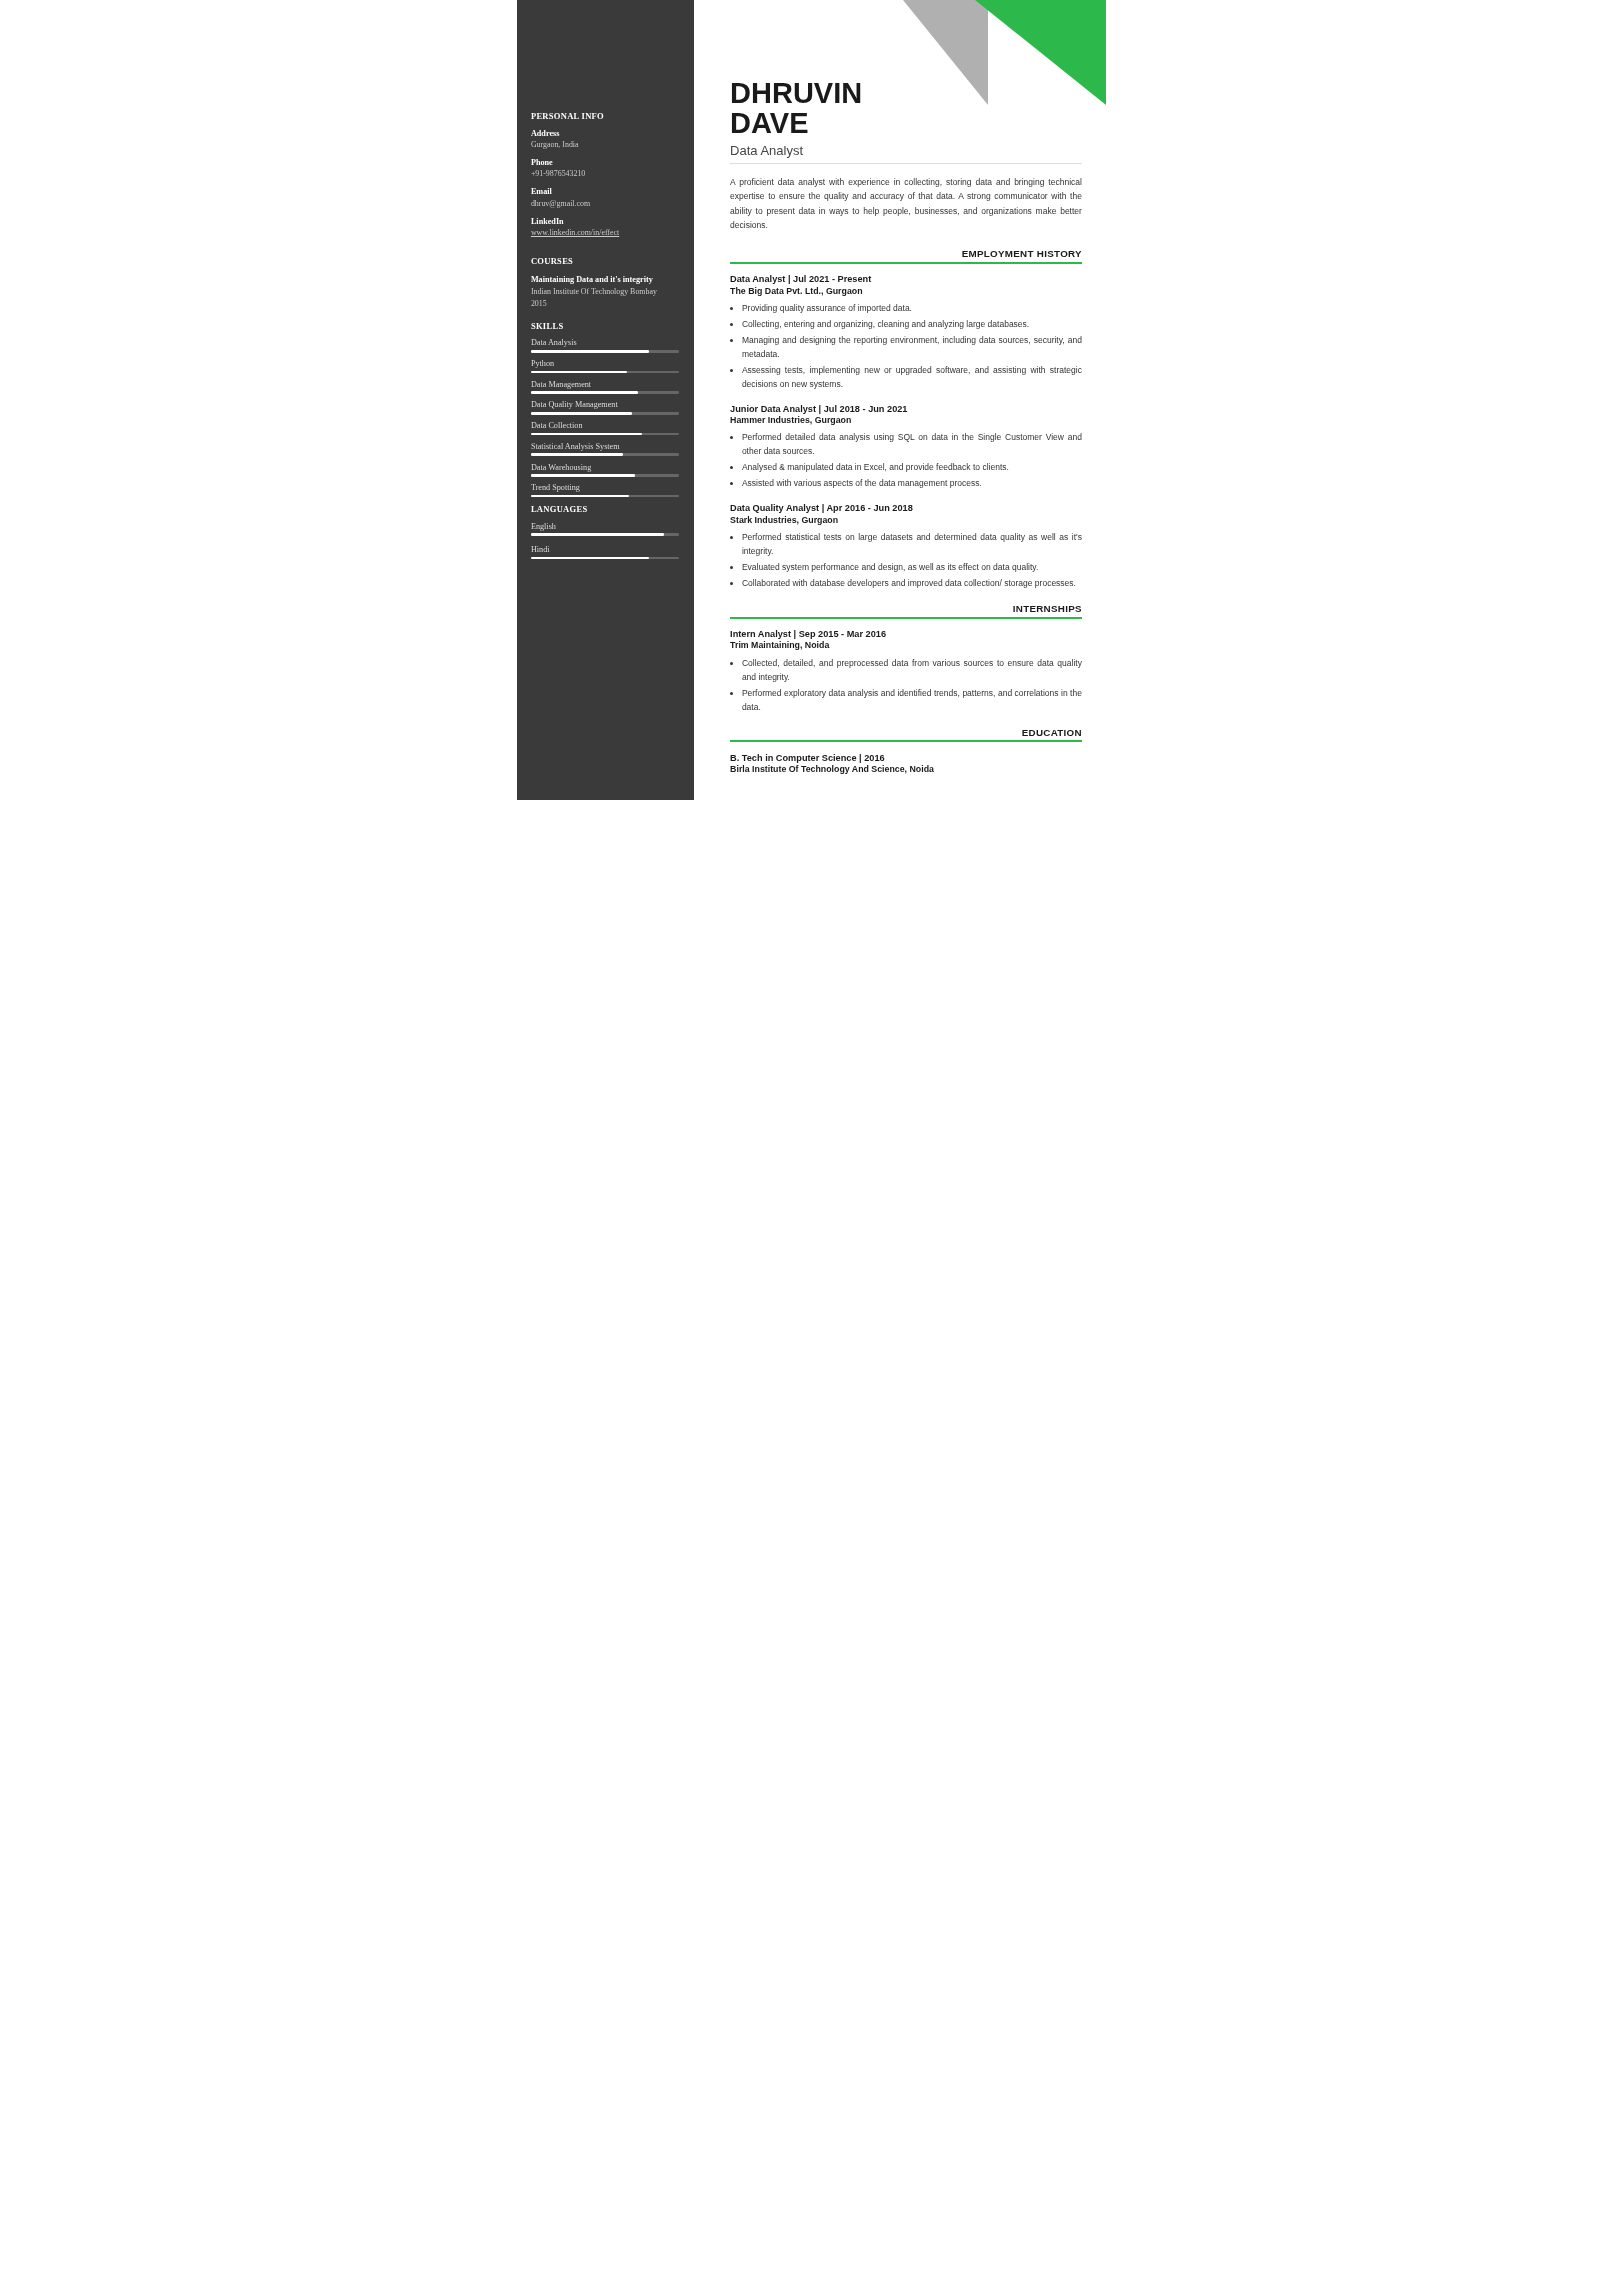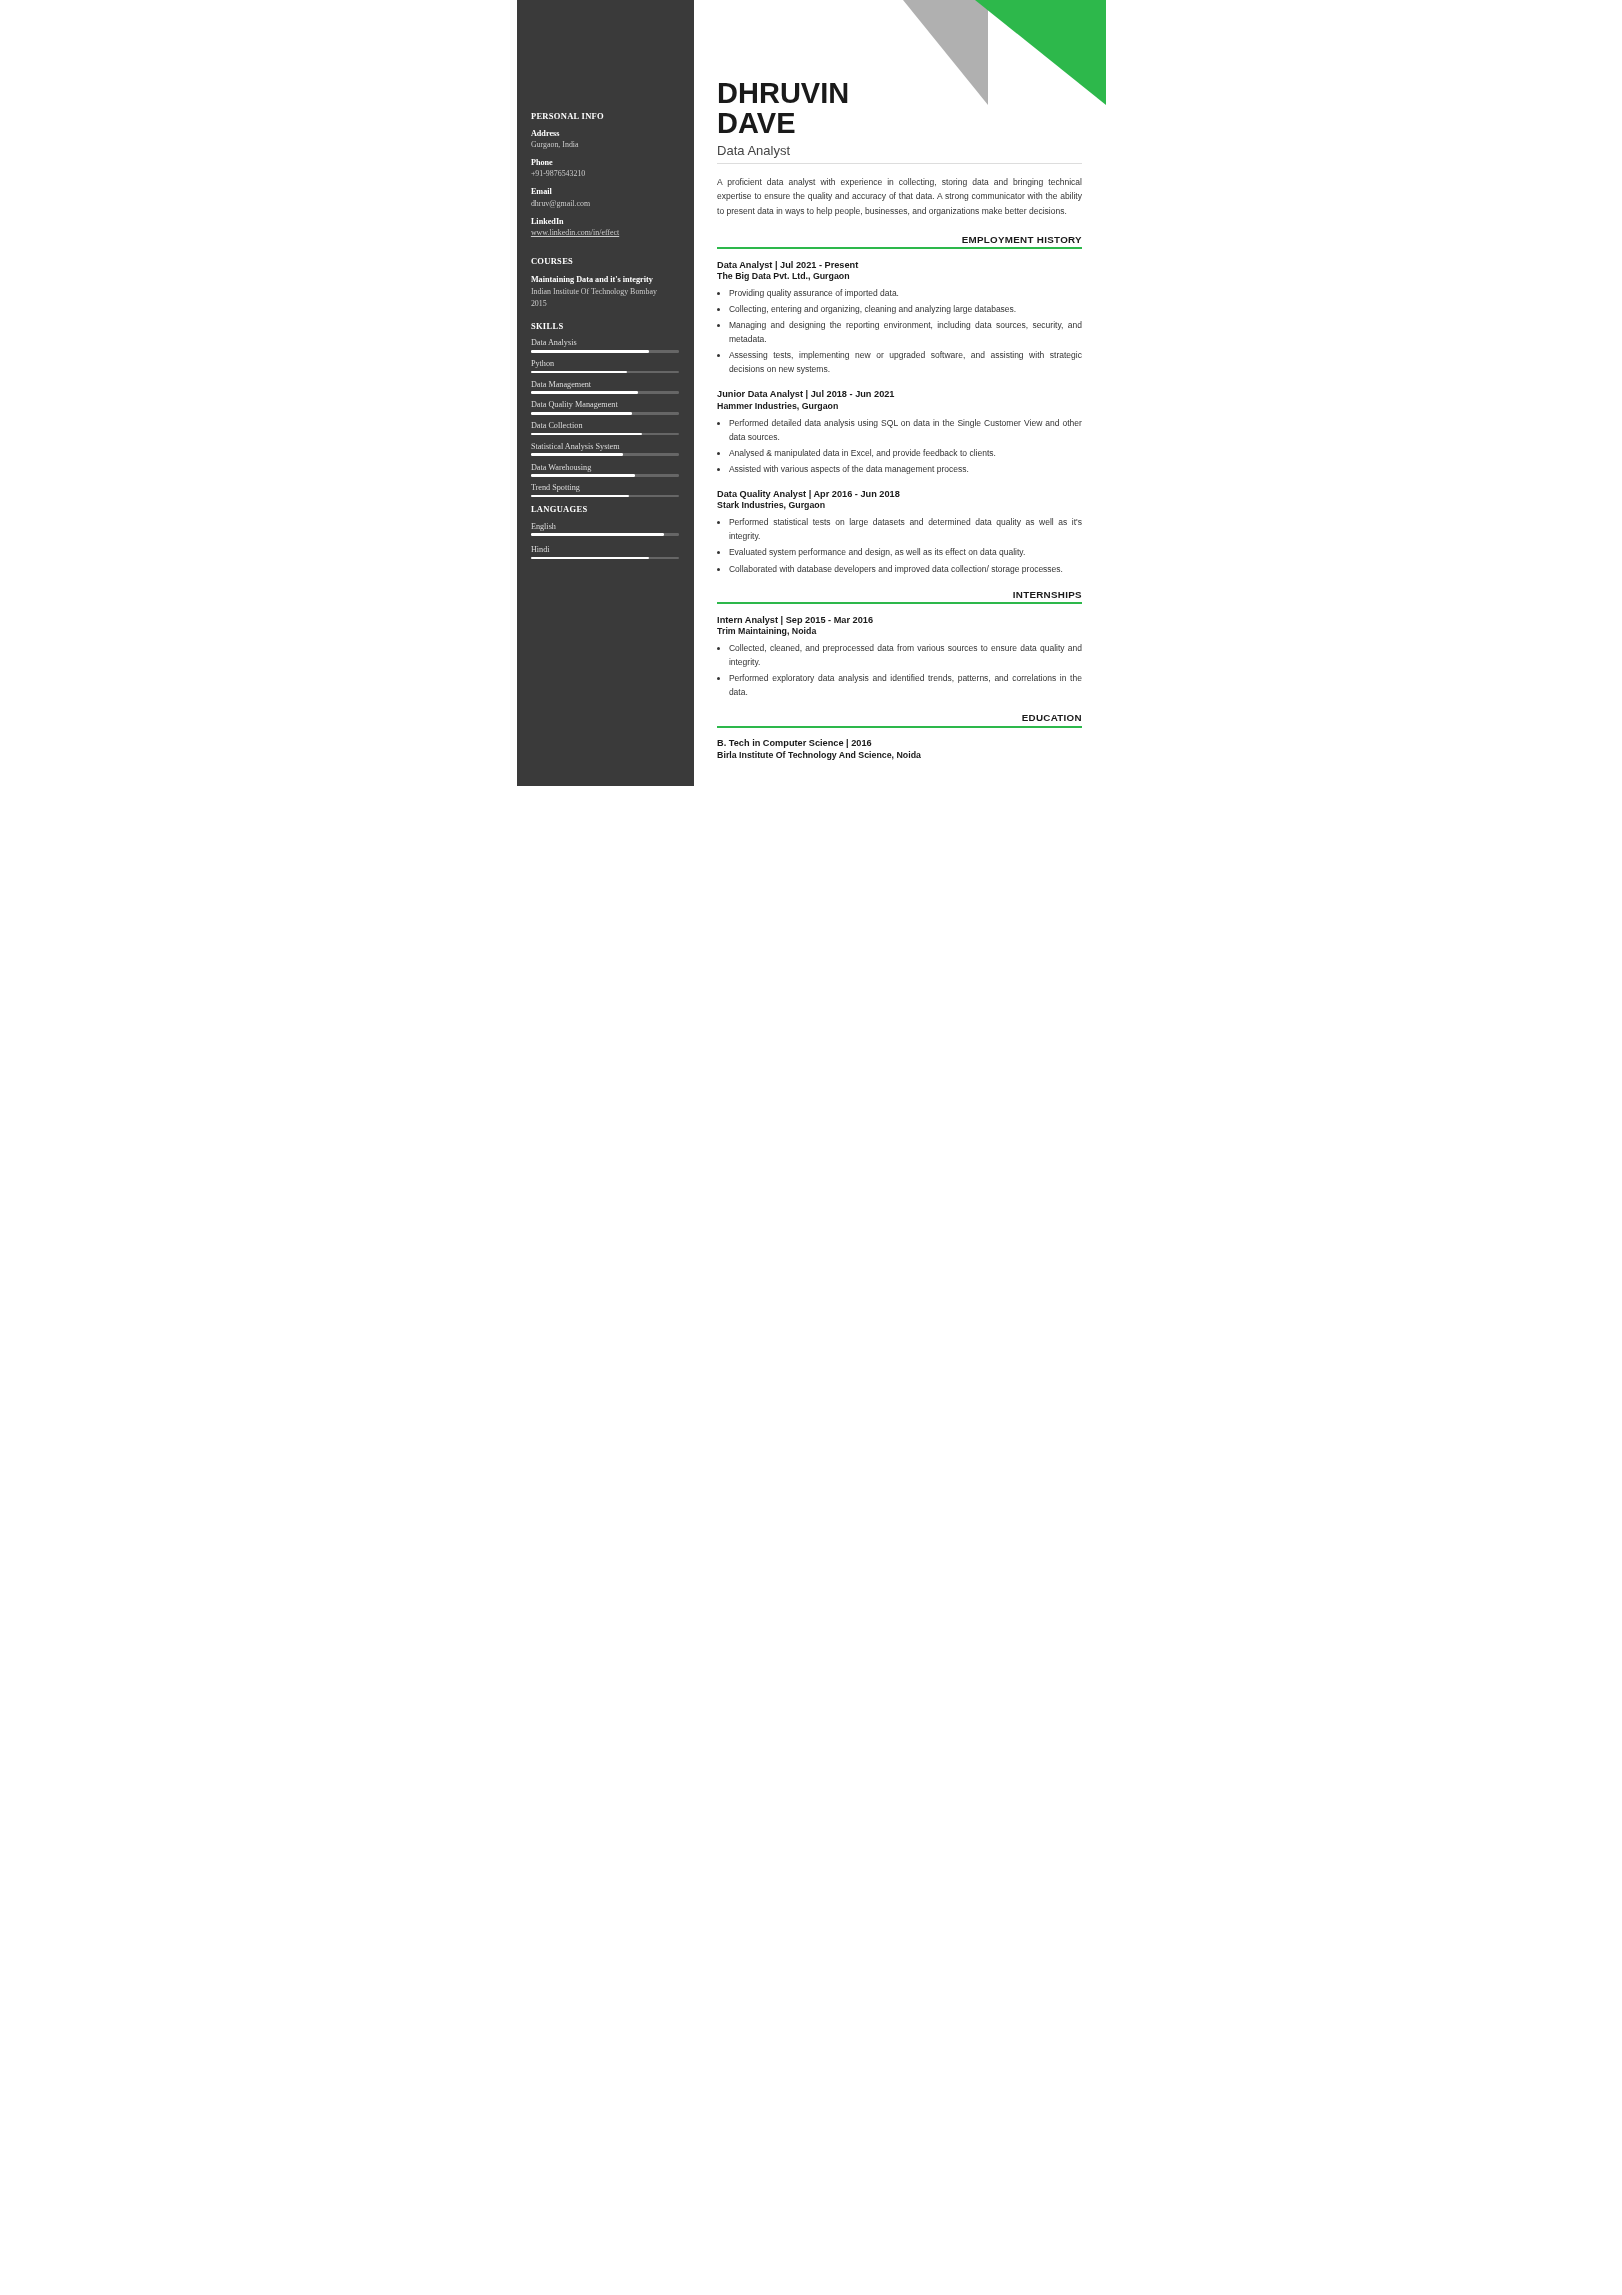--- a/index.html
+++ b/index.html
@@ -156,20 +156,21 @@
       height: 2.6px;
       background: #fff;
       border-radius: 1.3px;
     }
 
     
     .main {
       flex: 1;
       padding: 19.6px 23.6px 26px 23.6px;
       padding-top: 39px;
+      margin-left: 13px;
     }
 
     .name-title {
       font-size: 29px;
       font-weight: 900;
       color: #1a1a1a;
       line-height: 1.05;
       margin-bottom: 3.9px;
       padding-top: 39px;
     }
@@ -416,21 +417,21 @@
       </div>
 
     <div class="section-title">INTERNSHIPS</div>
     <div class="section-divider"></div>
 
     <div id="internships-container">
         <div>
       <div class="job-header">Intern Analyst | Sep 2015 - Mar 2016</div>
       <div class="job-company">Trim Maintaining, Noida</div>
       <ul class="job-bullets">
-            <li>Collected, cleaned, and preprocessed data from various sources to ensure data quality and integrity.</li>
+            <li>Collected, detailed, and preprocessed data from various sources to ensure data quality and integrity.</li>
             <li>Performed exploratory data analysis and identified trends, patterns, and correlations in the data.</li>
           </ul>
     </div>
       </div>
 
     <div class="section-title">EDUCATION</div>
     <div class="section-divider"></div>
 
     <div id="education-container">
         <div>

